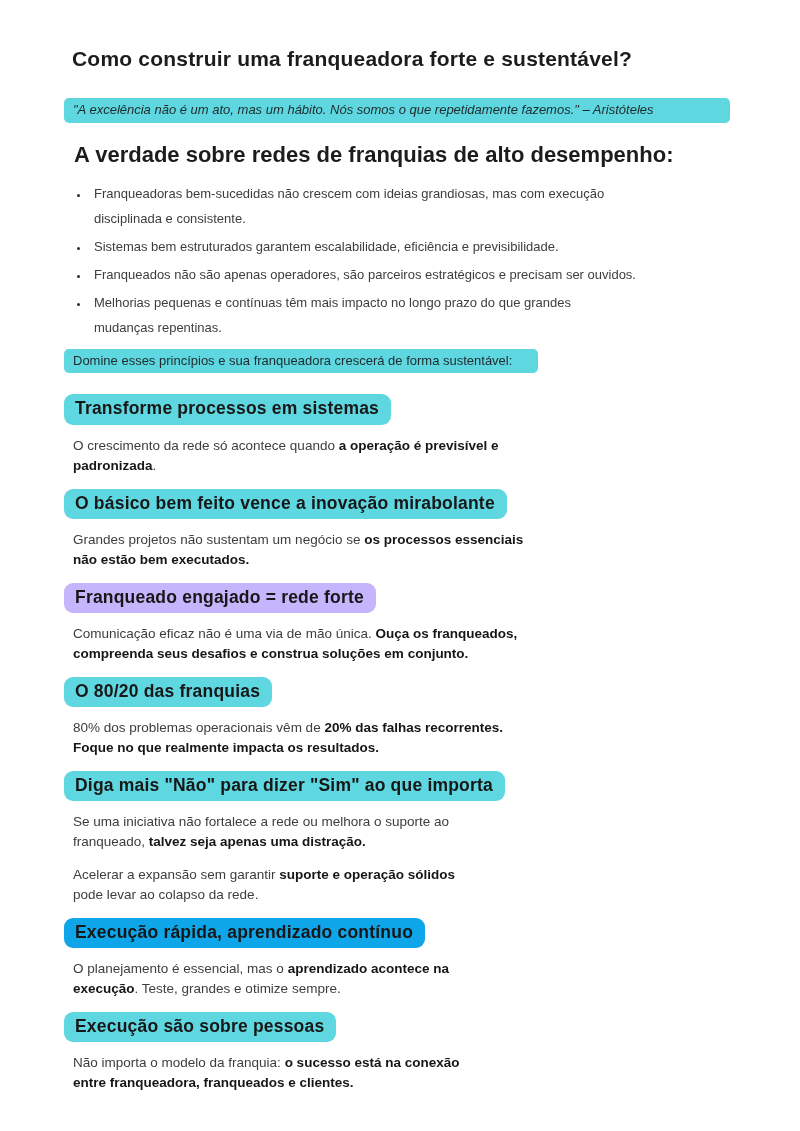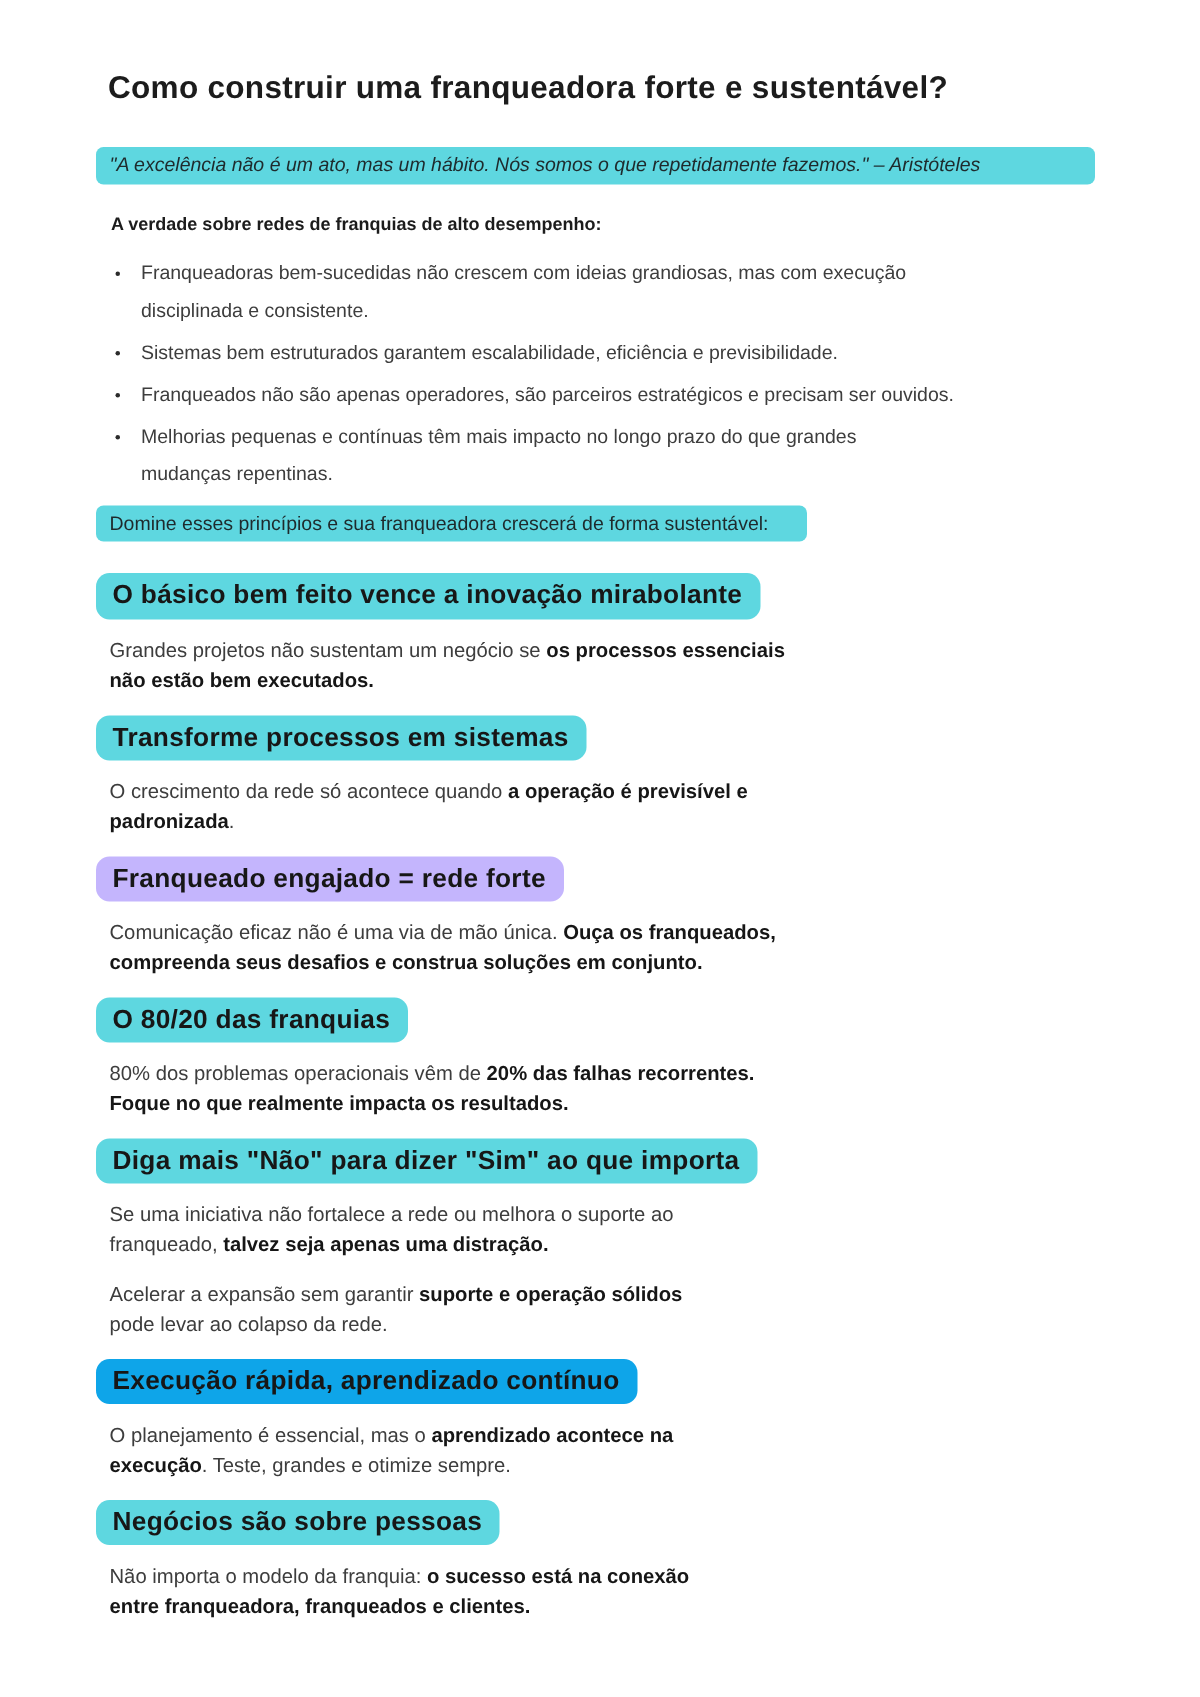--- a/index.html
+++ b/index.html
@@ -32,21 +32,21 @@
     border-radius: 5px;
     padding: 4px 9px 5px 9px;
     margin: 0 0 19px 0;
     font-size: 13px;
     font-style: italic;
     color: #1e2a2c;
     line-height: 1.2;
   }
   .intro-heading {
     margin: 0 0 13px 10px;
-    font-size: 12px;
+    font-size: 22px;
     font-weight: bold;
     color: #1c1c1c;
   }
   ul.key-points {
     margin: 0 0 9px 0;
     padding: 0 0 0 26px;
     font-size: 13px;
     line-height: 25px;
     color: #3d3d3d;
   }
@@ -105,29 +105,29 @@
     <li>Franqueados não são apenas operadores, são parceiros estratégicos e precisam ser ouvidos.</li>
     <li>Melhorias pequenas e contínuas têm mais impacto no longo prazo do que grandes
 mudanças repentinas.</li>
   </ul>
 
   <div>
     <span class="callout-pill hl" style="background: rgb(94, 215, 224);">Domine esses princípios e sua franqueadora crescerá de forma sustentável:</span>
   </div>
 
   <section class="sec">
+    <h2 class="section-pill hl" style="background: rgb(94, 215, 224);">Transforme processos em sistemas</h2>
+    <p class="section-body"><span>O crescimento da rede só acontece quando </span><span class="b">a operação é previsível e
+padronizada</span><span>.</span></p>
+  </section>
+
+  <section class="sec">
     <h2 class="section-pill hl" style="background: rgb(94, 215, 224);">O básico bem feito vence a inovação mirabolante</h2>
     <p class="section-body"><span>Grandes projetos não sustentam um negócio se </span><span class="b">os processos essenciais
 não estão bem executados.</span></p>
-  </section>
-
-  <section class="sec">
-    <h2 class="section-pill hl" style="background: rgb(94, 215, 224);">Transforme processos em sistemas</h2>
-    <p class="section-body"><span>O crescimento da rede só acontece quando </span><span class="b">a operação é previsível e
-padronizada</span><span>.</span></p>
   </section>
 
   <section class="sec">
     <h2 class="section-pill hl" style="background: #c4b5fd;">Franqueado engajado = rede forte</h2>
     <p class="section-body"><span>Comunicação eficaz não é uma via de mão única. </span><span class="b">Ouça os franqueados,
 compreenda seus desafios e construa soluções em conjunto.</span></p>
   </section>
 
   <section class="sec">
     <h2 class="section-pill hl" style="background: rgb(94, 215, 224);">O 80/20 das franquias</h2>
@@ -146,18 +146,18 @@
 pode levar ao colapso da rede.</span></p>
   </section>
 
   <section class="sec">
     <h2 class="section-pill hl" style="background: #0ea5e9;">Execução rápida, aprendizado contínuo</h2>
     <p class="section-body"><span>O planejamento é essencial, mas o </span><span class="b">aprendizado acontece na
 execução</span><span>. Teste, grandes e otimize sempre.</span></p>
   </section>
 
   <section class="sec">
-    <h2 class="section-pill hl" style="background: rgb(94, 215, 224);">Negócios são sobre pessoas</h2>
+    <h2 class="section-pill hl" style="background: rgb(94, 215, 224);">Execução são sobre pessoas</h2>
     <p class="section-body"><span>Não importa o modelo da franquia: </span><span class="b">o sucesso está na conexão
 entre franqueadora, franqueados e clientes.</span></p>
   </section>
 
 </div>
 
 </body></html>

